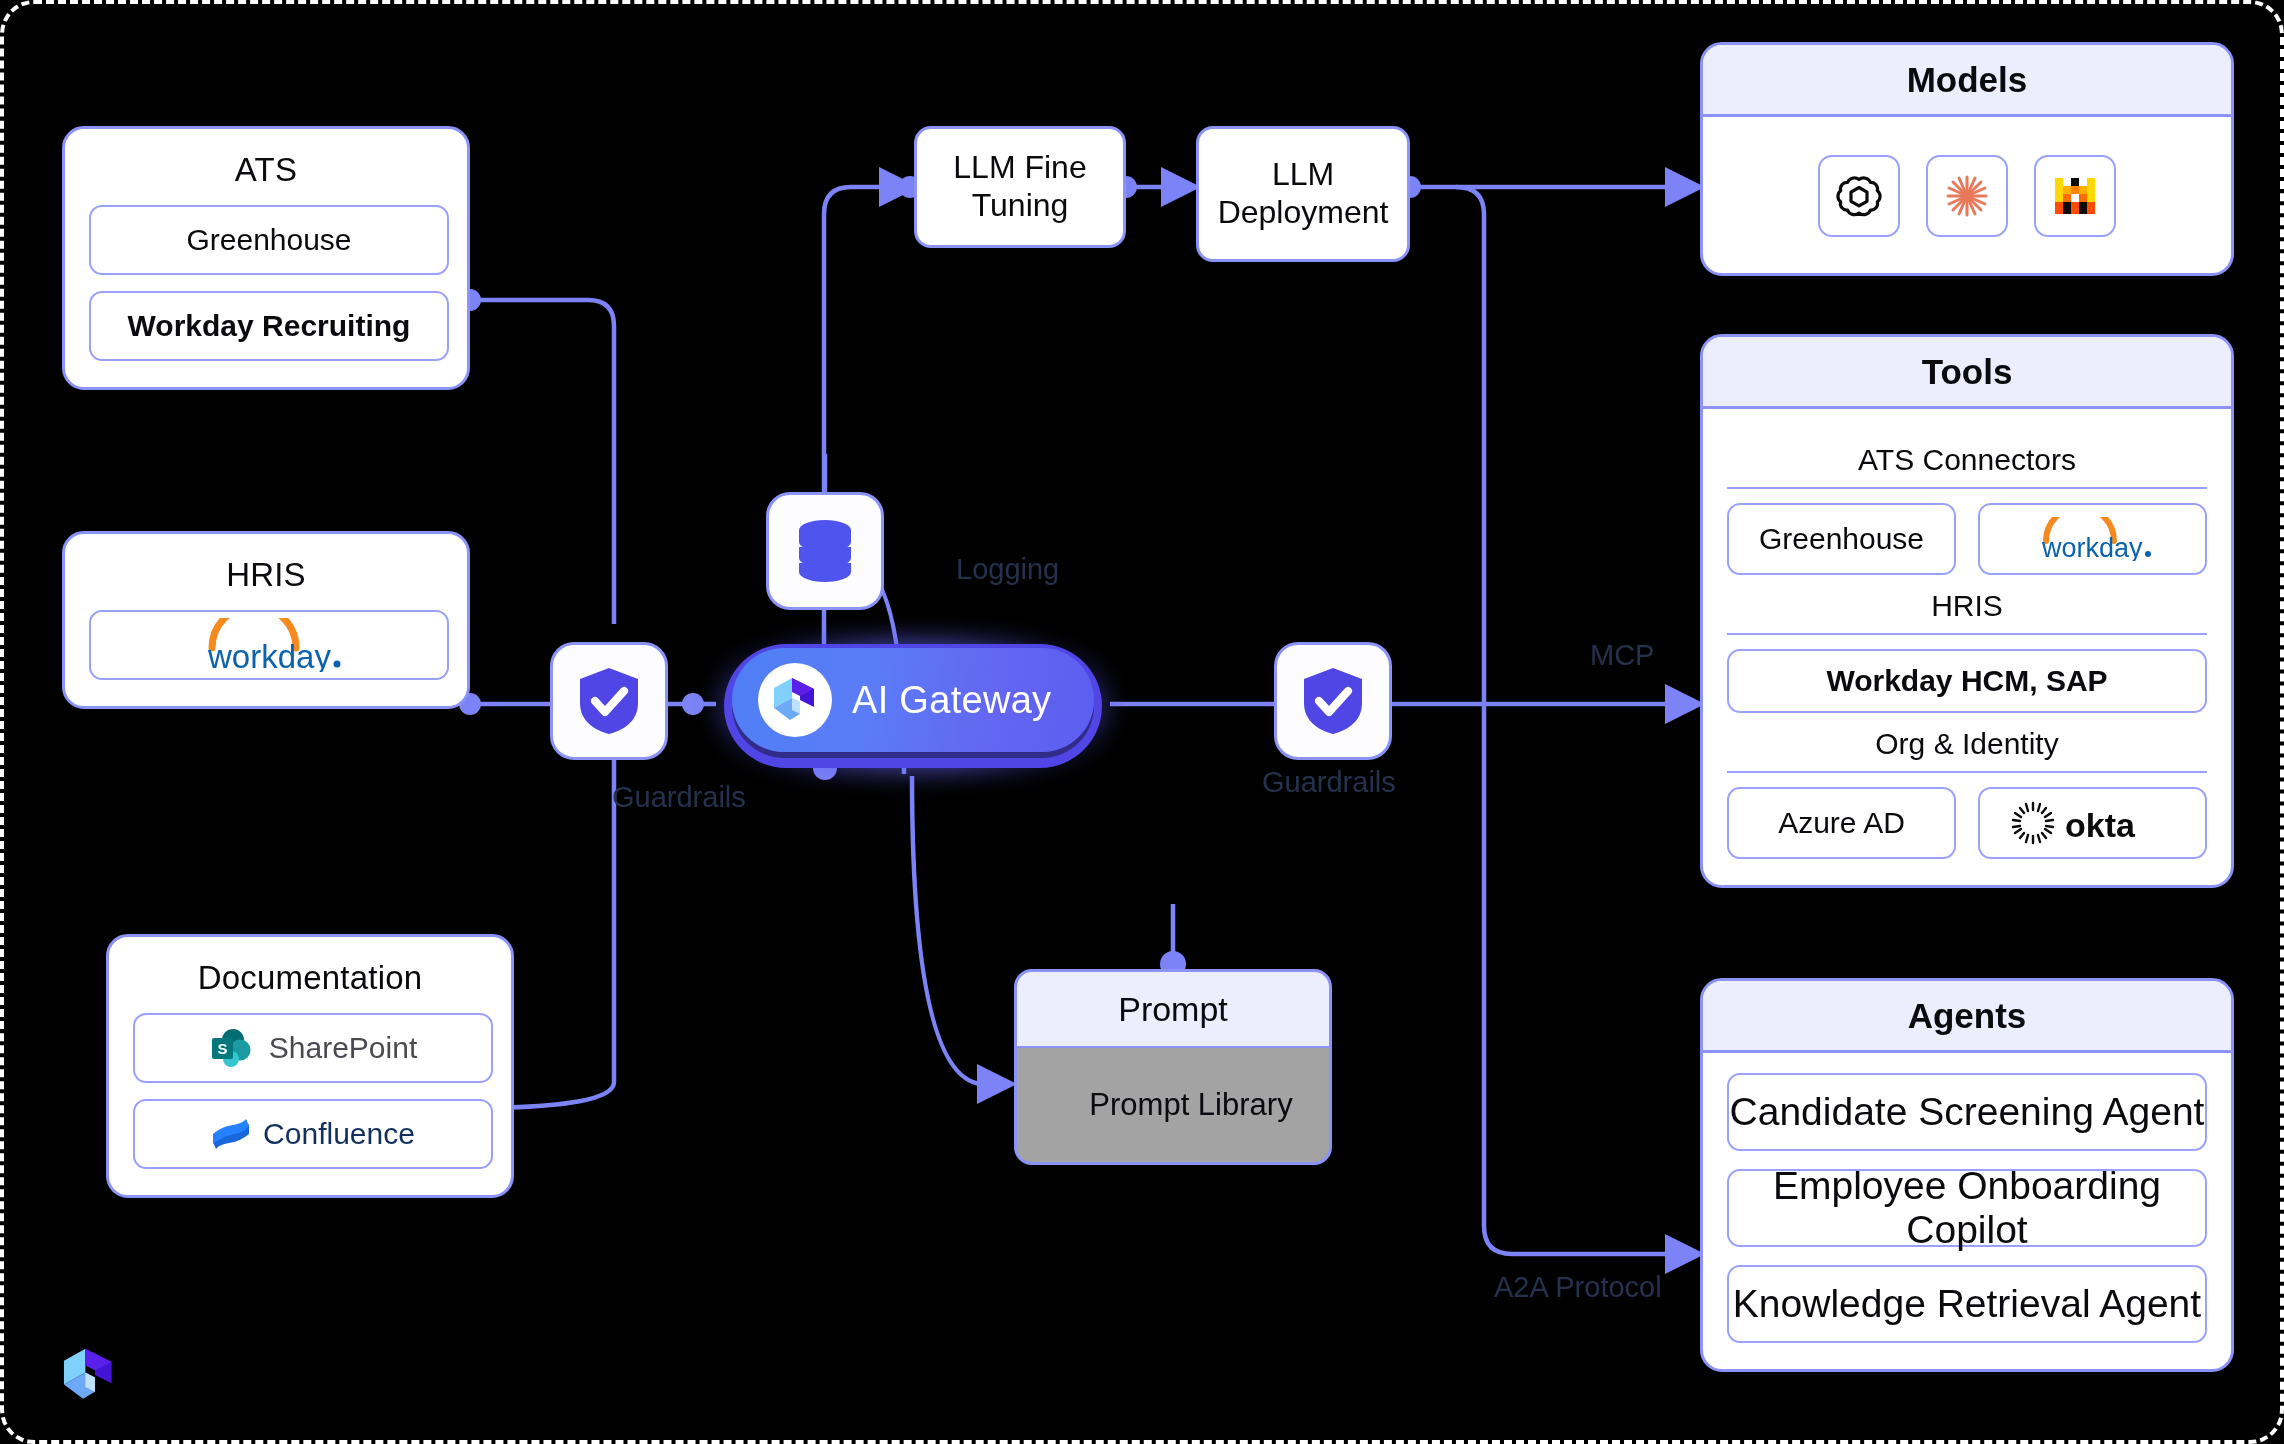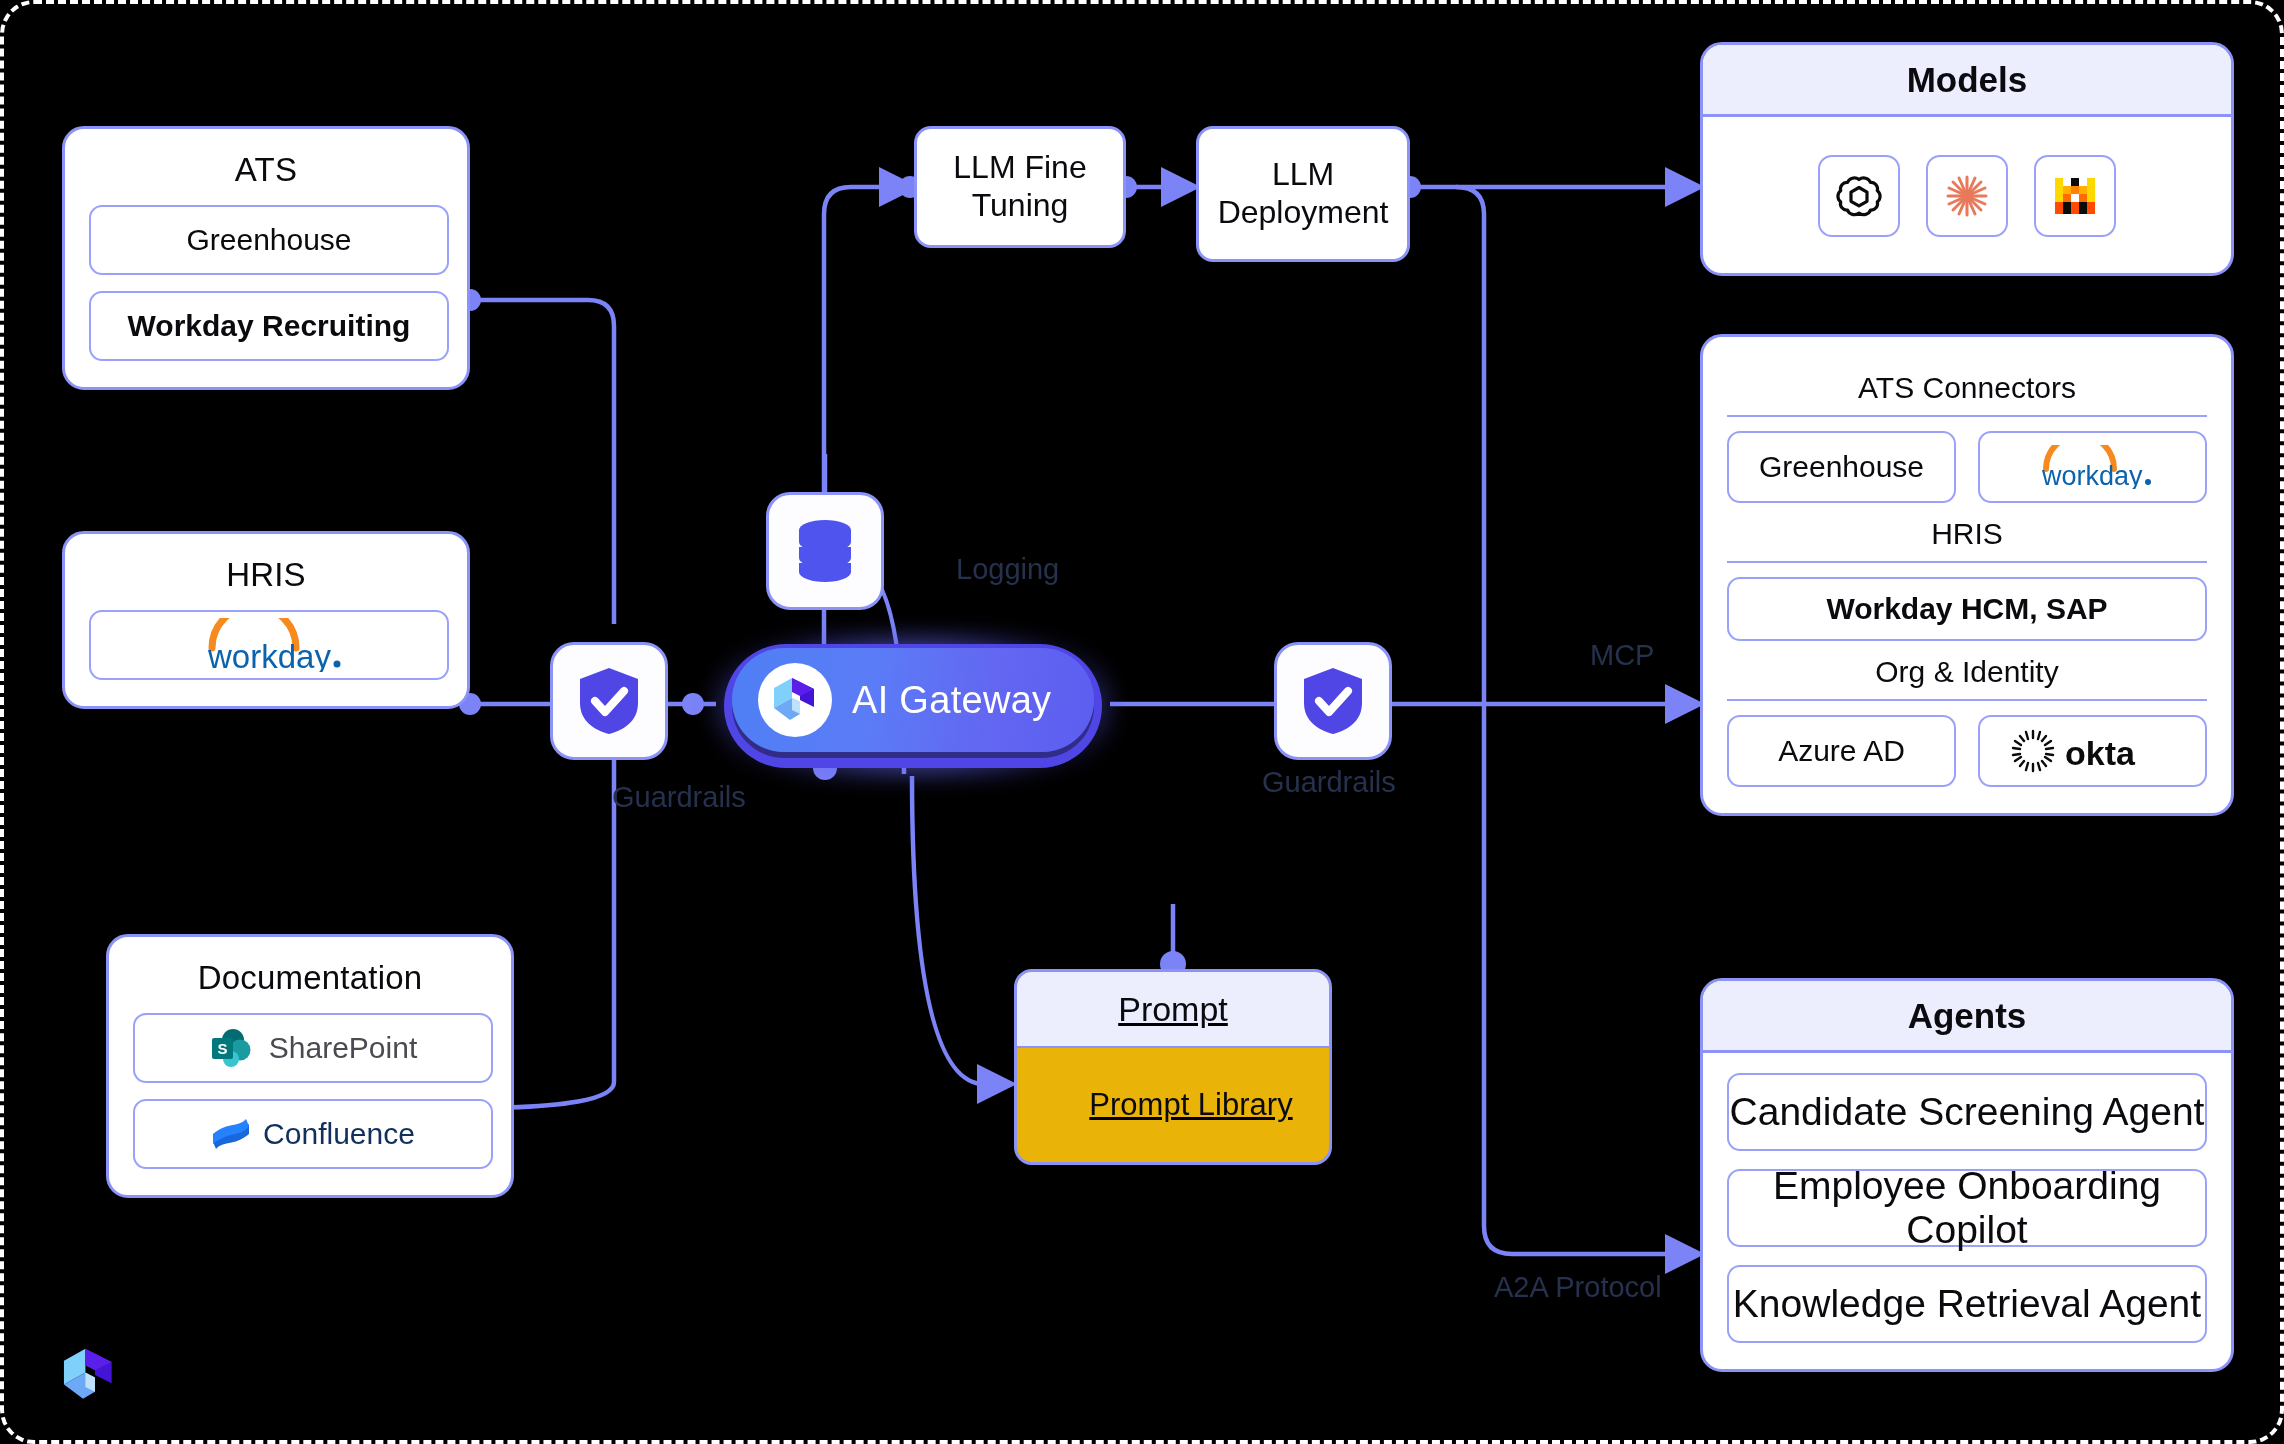--- a/index.html
+++ b/index.html
@@ -125,21 +125,21 @@
   #gateway-badge {
     width: 74px; height: 74px; border-radius: 50%;
     background: #ffffff; display: flex; align-items: center; justify-content: center;
     flex: none;
   }
   #gateway-label { font-size: 38px; color: #ffffff; font-weight: 400; letter-spacing: .3px; }
 
   
   #panel-prompt {
     position: absolute; left: 1010px; top: 965px; width: 318px;
-    background: #eab308; border: 3px solid #8b93f8; border-radius: 18px; overflow: hidden; text-decoration: underline;
+    background: #a3a3a3; border: 3px solid #8b93f8; border-radius: 18px; overflow: hidden;
   }
   #panel-prompt .ph {
     background: #eceefe; border-bottom: 2px solid #8b93f8; height: 76px;
     display: flex; align-items: center; justify-content: center;
     font-size: 34px; color: #0a0a0f;
   }
   #panel-prompt .pb {
     height: 114px; display: flex; align-items: center; justify-content: center;
     font-size: 31px; color: #0a0a0f; padding-left: 36px;
   }
@@ -362,20 +362,21 @@
             <rect x="20" y="5" width="8" height="8" fill="#0b0b0b"></rect>
             <rect x="12" y="29" width="8" height="12" fill="#0b0b0b"></rect>
             <rect x="28" y="29" width="8" height="12" fill="#0b0b0b"></rect>
           </svg>
         </div>
       </div>
     </div>
   </div>
 
   <div class="panel" id="panel-tools">
+    <div class="panel-head">Tools</div>
     <div class="panel-body">
       <div class="sec-label">ATS Connectors</div>
       <div class="sec-rule"></div>
       <div class="pair">
         <div class="chip">
           <span>Greenhouse</span>
         </div>
         <div class="chip">
           <svg width="150" height="44" viewBox="0 0 150 44">
             <path d="M28 24 A34 34 0 0 1 96 24" fill="none" stroke="#f68a1e" stroke-width="6" stroke-linecap="round"></path>

